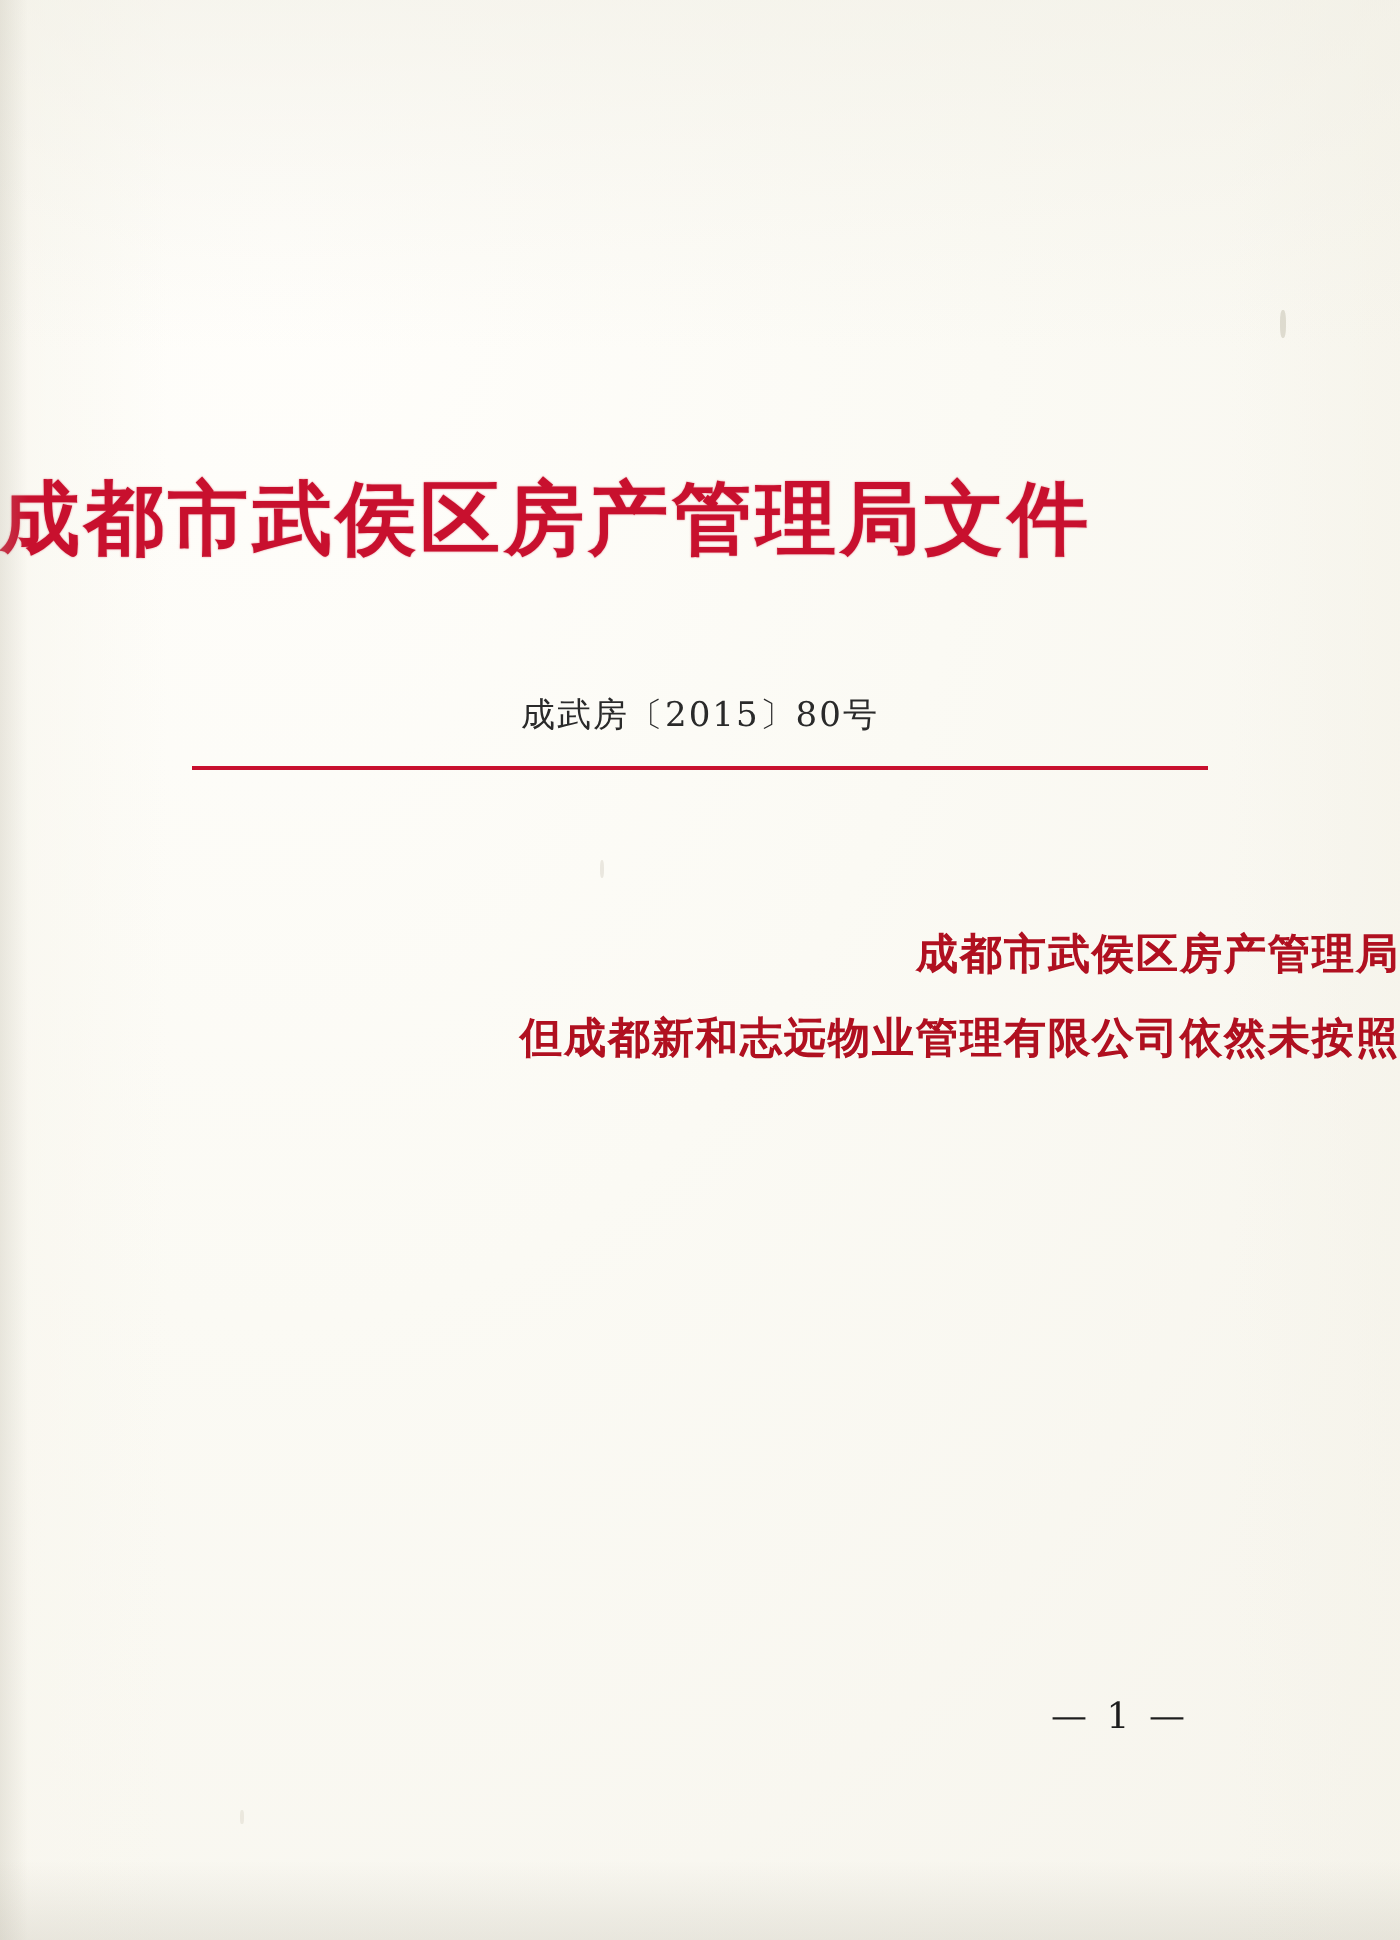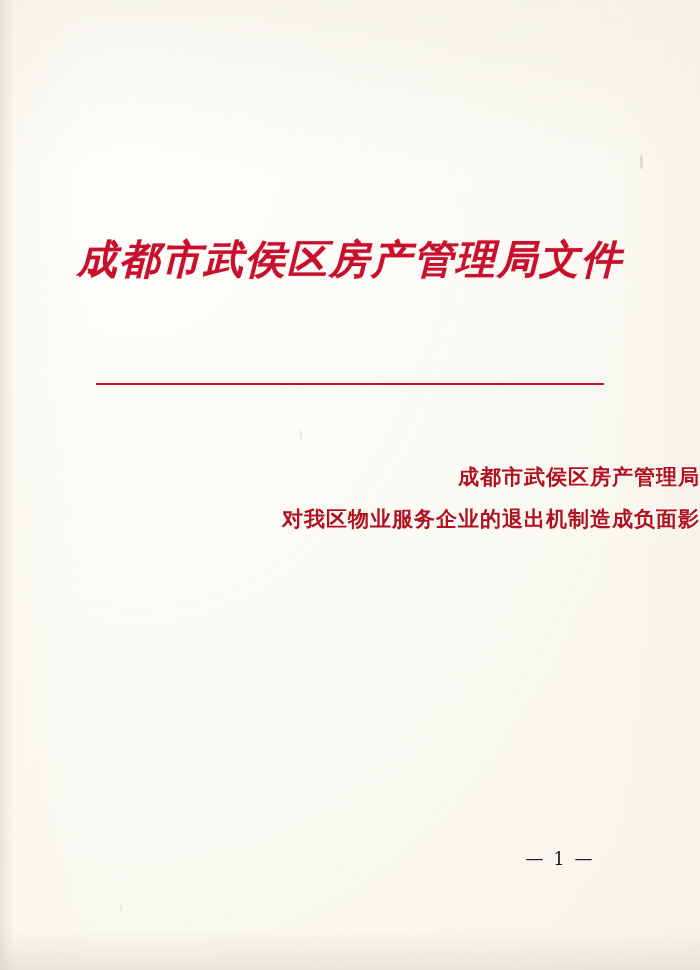--- a/index.html
+++ b/index.html
@@ -35,29 +35,27 @@
     position: absolute;
     background: #c9c4b4;
     opacity: 0.55;
     border-radius: 40%;
   }
   .header-title {
     position: absolute;
     top: 232px;
     left: 0;
     width: 700px;
-    text-align: center;
     color: #c8102e;
     font-family: "DejaVu Serif", serif;
     font-weight: bold;
     font-size: 40px;
     letter-spacing: 2px;
     text-shadow: 0 0 1px rgba(200,16,46,0.55);
     white-space: nowrap;
-    font-style: italic;
   }
   .doc-number {
     position: absolute;
     top: 346px;
     left: 0;
     width: 700px;
     text-align: center;
     color: #2a2a2a;
     font-family: "DejaVu Serif", serif;
     font-size: 17px;
@@ -152,26 +150,27 @@
 <div class="page">
 
   <div class="paper-tint"></div>
 
   <div class="scan-speck" style="left:640px; top:155px; width:3px; height:14px;"></div>
   <div class="scan-speck" style="left:300px; top:430px; width:2px; height:9px; opacity:.35;"></div>
   <div class="scan-speck" style="left:120px; top:905px; width:2px; height:7px; opacity:.3;"></div>
 
   <div class="header-title">成都市武侯区房产管理局文件</div>
 
+  <div class="doc-number">成武房〔2015〕80号</div>
 
   <div class="red-rule"></div>
 
   <div class="subject-block">
     <div class="subject-line">成都市武侯区房产管理局</div>
-    <div class="subject-line">对我区物业服务企业的退出机制造成负面影</div>
+    <div class="subject-line">但成都新和志远物业管理有限公司依然未按照</div>
   </div>
 
 
 
   <div class="page-number">— 1 —</div>
 
   <div class="edge-shadow"></div>
   <div class="edge-shadow-bottom"></div>
 </div>
 

